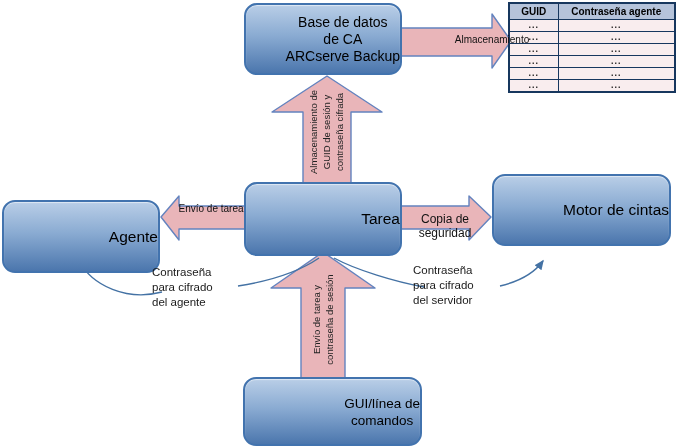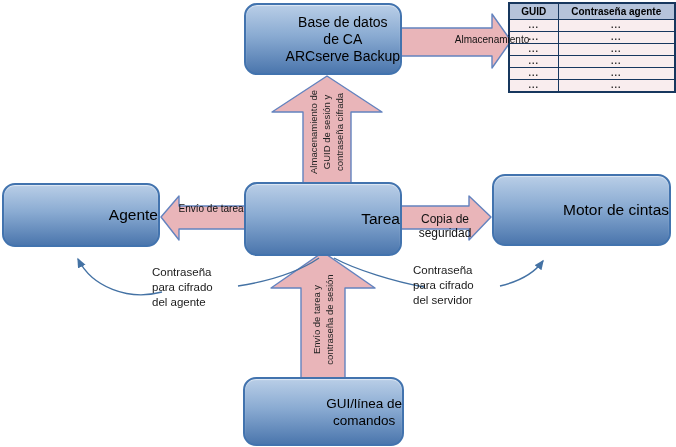--- a/index.html
+++ b/index.html
@@ -13,24 +13,24 @@
   .box{
     position:absolute;z-index:2;box-sizing:border-box;
     border:2px solid #4273ae;border-radius:13px;
     background:linear-gradient(180deg,#b9cee7 0%,#8aabd2 45%,#4b76ad 100%);
     box-shadow:inset 0 1px 1px rgba(255,255,255,.55);
     display:flex;align-items:center;justify-content:flex-end;
     text-align:center;font-weight:normal;
   }
   .multiline{white-space:pre-line;}
   .box-database{left:244px;top:3px;width:158px;height:72px;font-size:14px;line-height:17px;}
-  .box-agent{left:2px;top:183px;width:158px;height:64px;font-size:15.5px;}
+  .box-agent{left:2px;top:200px;width:158px;height:73px;font-size:15.5px;}
   .box-job{left:244px;top:182px;width:158px;height:74px;font-size:15.5px;}
   .box-tape{left:492px;top:174px;width:179px;height:72px;font-size:15.5px;}
-  .box-gui{left:243px;top:377px;width:161px;height:69px;font-size:13.5px;line-height:17px;}
+  .box-gui{left:243px;top:377px;width:179px;height:69px;font-size:13.5px;line-height:17px;}
   .lbl{position:absolute;z-index:3;text-align:center;color:#111;}
   .lbl-storage{left:400px;top:34px;width:94px;font-size:10px;margin-left:45px;}
   .lbl-sendjob{left:176px;top:203px;width:70px;font-size:10px;}
   .lbl-backup{left:399px;top:212px;width:92px;font-size:12px;}
   .rot{
     position:absolute;z-index:3;text-align:center;color:#222;
     font-size:9.5px;line-height:13px;transform:rotate(-90deg);transform-origin:center;
   }
   .rot-storeguid{left:276px;top:112px;width:102px;height:40px;}
   .rot-session{left:271px;top:306px;width:104px;height:27px;}

